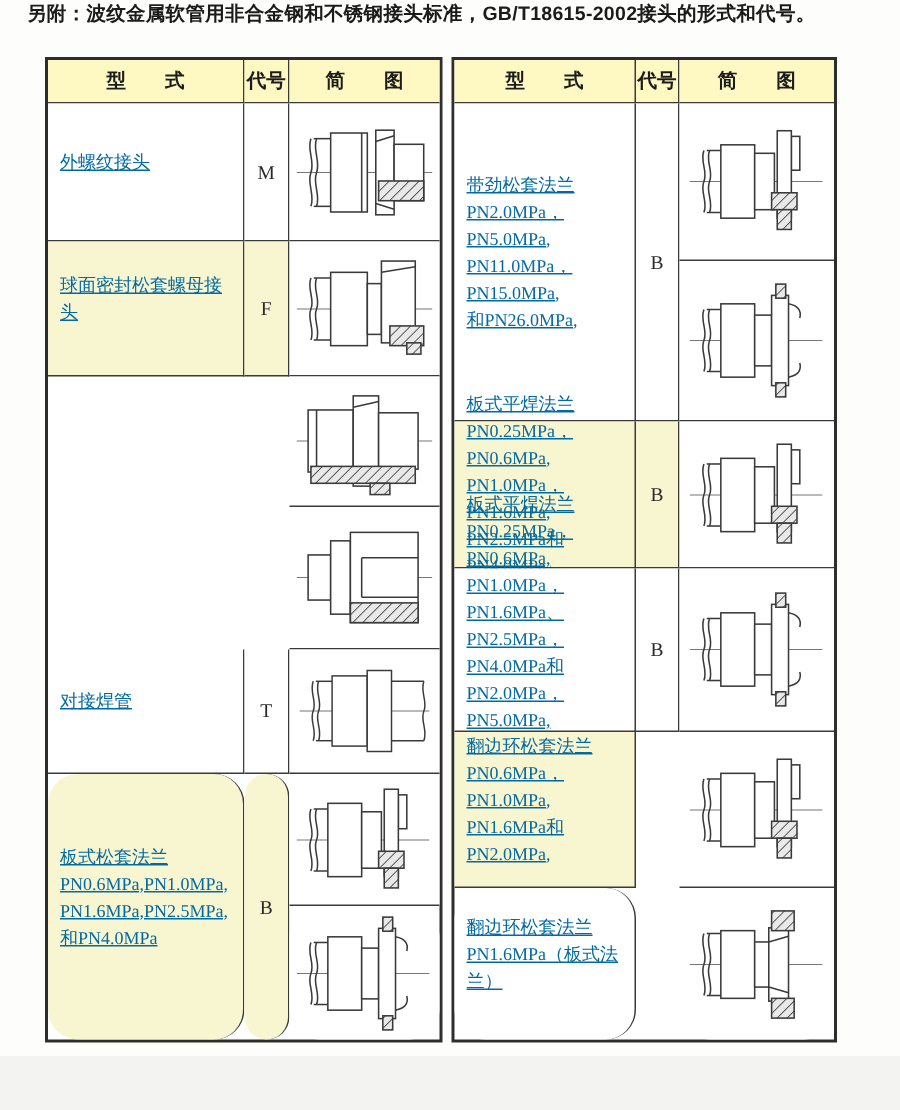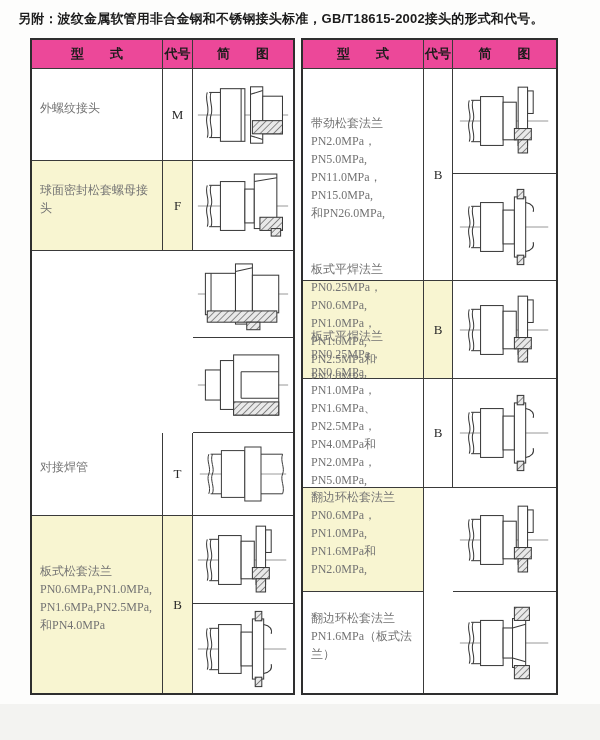--- a/index.html
+++ b/index.html
@@ -1,44 +1,44 @@
 <!DOCTYPE html>
 <html><head>
 <meta charset="utf-8">
 <style>
   html,body{margin:0;padding:0;}
   body{
     width:600px;height:740px;position:relative;background:#fdfdfc;
     font-family:"Liberation Sans",sans-serif;color:#222;overflow:hidden;
   }
   .doc-title{
-    position:absolute;left:18px;top:10px;width:570px;
+    position:absolute;left:18px;top:0;width:570px;
     font-size:13px;font-weight:bold;color:#1b1b1b;letter-spacing:0.2px;
   }
   .tbl{
     position:absolute;top:38px;display:grid;background:#fff;
     border:2px solid #2e2e2e;
   }
   .tbl-left{left:30px;grid-template-columns:131px 30px 100px;
     grid-template-rows:29px 92px 90px 87px 95px 83px 88px 89px;}
   .tbl-right{left:301px;grid-template-columns:121px 29px 103px;
     grid-template-rows:29px 105px 107px 98px 109px 104px 101px;}
   .cell{
     box-sizing:border-box;border-right:1px solid #3a3a3a;border-bottom:1px solid #3a3a3a;
     display:flex;align-items:center;background:#fff;min-width:0;min-height:0;
   }
   .no-r{border-right:none;}
-  .no-b{border-bottom:none;}
+  .no-b{border-bottom:none;border-radius:20px;}
   .hd{
-    justify-content:center;background:#ec4899;font-weight:bold;font-size:13px;
+    justify-content:center;background:#fef9c3;font-weight:bold;font-size:13px;
     color:#1c1c1c;font-family:Liberation Mono, monospace;
   }
   .type{
     padding:4px 3px 18px 8px;font-size:12px;line-height:1.5;white-space:pre-line;
-    font-family:"Liberation Serif",serif;color:#737373;
+    font-family:"Liberation Serif",serif;color:#0369a1;text-decoration:underline;
   }
   .code{
     justify-content:center;font-family:"Liberation Serif",serif;
     font-size:13px;color:#2a2a2a;
   }
   .diag{justify-content:center;}
   .yl{background:#f8f5d1;}
   .fitting{stroke:#3a3a3a;stroke-width:1.1;fill:none;}
   .footer-band{position:absolute;left:0;top:704px;width:600px;height:36px;background:#f3f3f1;}
 </style>

